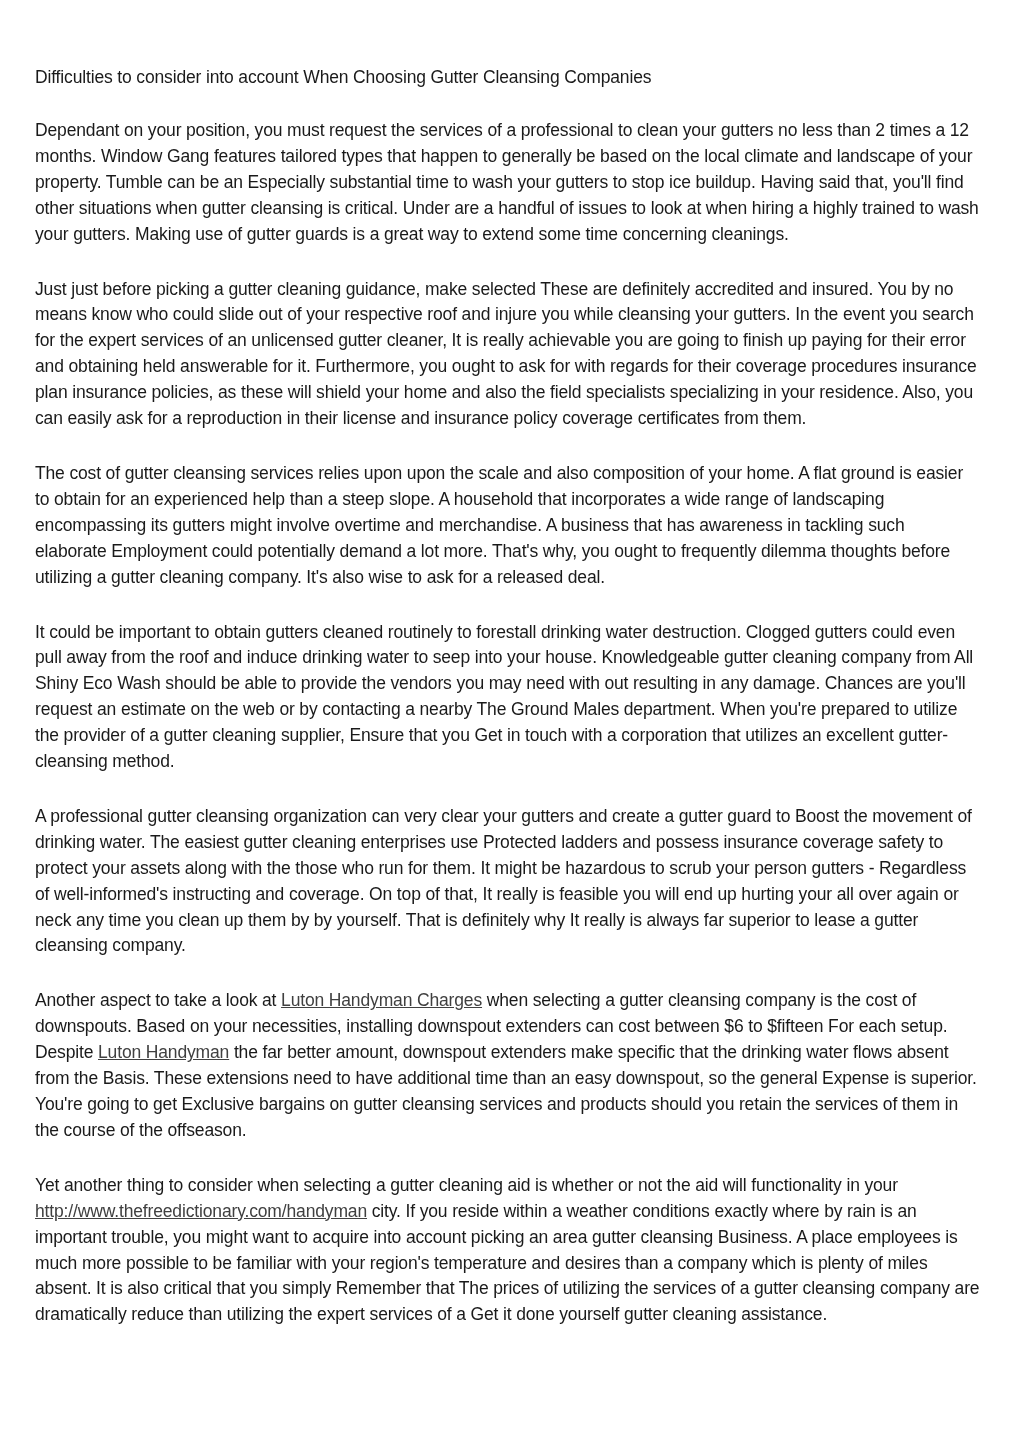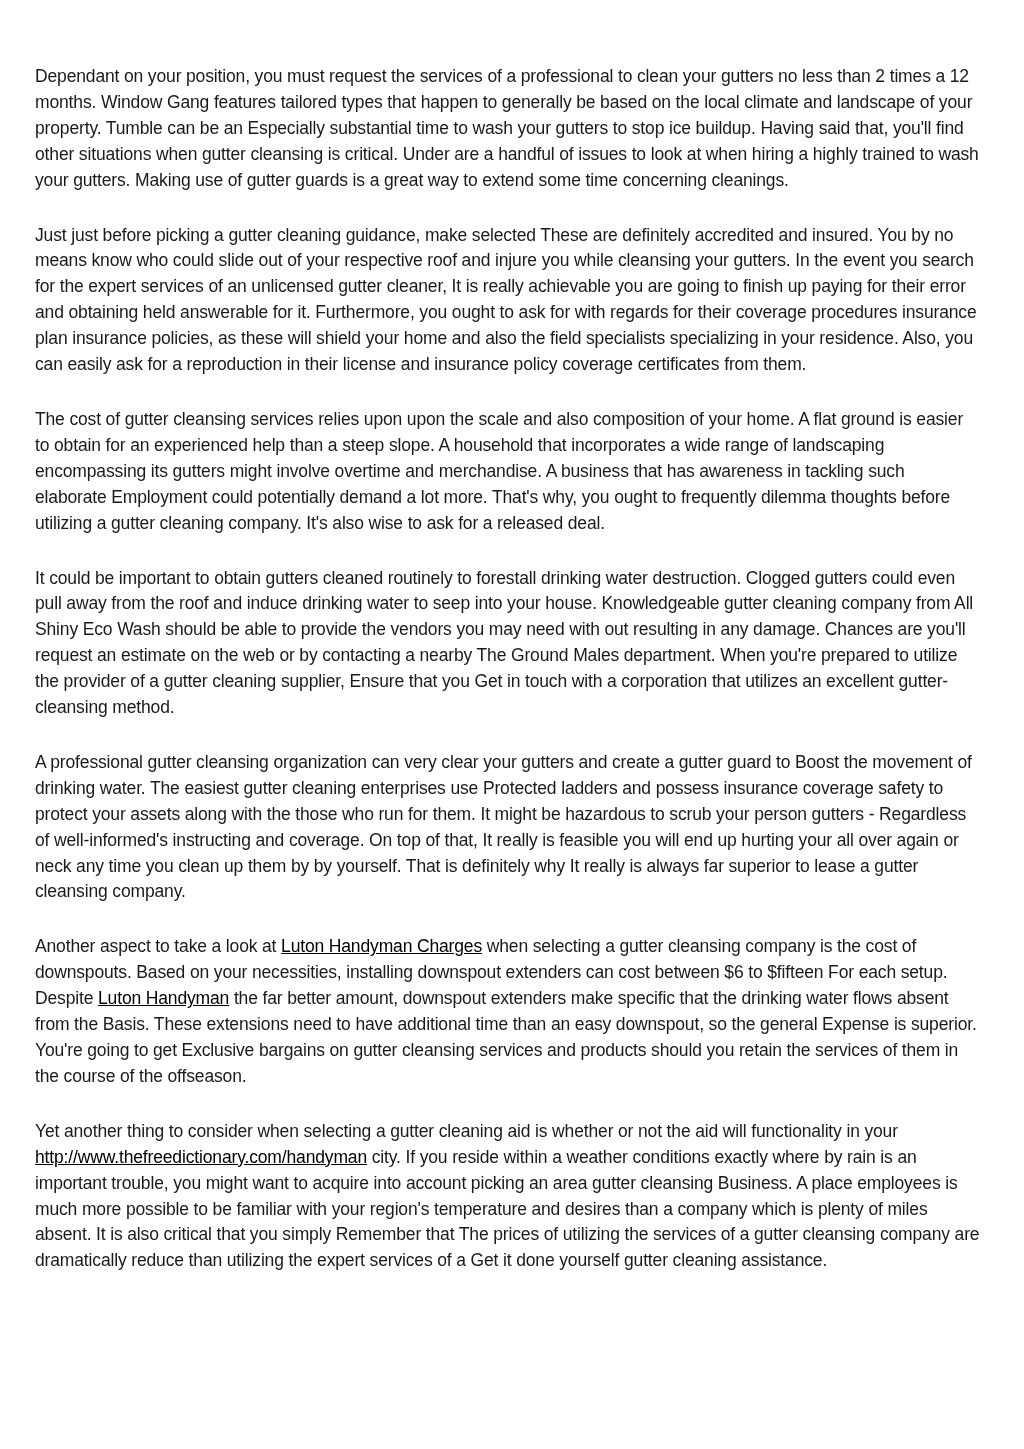--- a/index.html
+++ b/index.html
@@ -24,28 +24,29 @@
     font-weight: normal;
     letter-spacing: -0.15px;
   }
   .para {
     font-size: 17.5px;
     line-height: 25.9px;
     margin: 0 15px 29px 0;
     letter-spacing: -0.15px;
   }
   a.link {
-    color: #000000;
+    color: #404040;
     text-decoration: underline;
   }
 </style>
 </head>
 <body>
 
 <div class="page">
+  <p class="title">Difficulties to consider into account When Choosing Gutter Cleansing Companies</p>
 
   <p class="para">Dependant on your position, you must request the services of a professional to clean your gutters no less than 2 times a 12 months. Window Gang features tailored types that happen to generally be based on the local climate and landscape of your property. Tumble can be an Especially substantial time to wash your gutters to stop ice buildup. Having said that, you'll find other situations when gutter cleansing is critical. Under are a handful of issues to look at when hiring a highly trained to wash your gutters. Making use of gutter guards is a great way to extend some time concerning cleanings.</p>
   <p class="para">Just just before picking a gutter cleaning guidance, make selected These are definitely accredited and insured. You by no means know who could slide out of your respective roof and injure you while cleansing your gutters. In the event you search for the expert services of an unlicensed gutter cleaner, It is really achievable you are going to finish up paying for their error and obtaining held answerable for it. Furthermore, you ought to ask for with regards for their coverage procedures insurance plan insurance policies, as these will shield your home and also the field specialists specializing in your residence. Also, you can easily ask for a reproduction in their license and insurance policy coverage certificates from them.</p>
   <p class="para">The cost of gutter cleansing services relies upon upon the scale and also composition of your home. A flat ground is easier to obtain for an experienced help than a steep slope. A household that incorporates a wide range of landscaping encompassing its gutters might involve overtime and merchandise. A business that has awareness in tackling such elaborate Employment could potentially demand a lot more. That's why, you ought to frequently dilemma thoughts before utilizing a gutter cleaning company. It's also wise to ask for a released deal.</p>
   <p class="para">It could be important to obtain gutters cleaned routinely to forestall drinking water destruction. Clogged gutters could even pull away from the roof and induce drinking water to seep into your house. Knowledgeable gutter cleaning company from All Shiny Eco Wash should be able to provide the vendors you may need with out resulting in any damage. Chances are you'll request an estimate on the web or by contacting a nearby The Ground Males department. When you're prepared to utilize the provider of a gutter cleaning supplier, Ensure that you Get in touch with a corporation that utilizes an excellent gutter-cleansing method.</p>
   <p class="para">A professional gutter cleansing organization can very clear your gutters and create a gutter guard to Boost the movement of drinking water. The easiest gutter cleaning enterprises use Protected ladders and possess insurance coverage safety to protect your assets along with the those who run for them. It might be hazardous to scrub your person gutters - Regardless of well-informed's instructing and coverage. On top of that, It really is feasible you will end up hurting your all over again or neck any time you clean up them by by yourself. That is definitely why It really is always far superior to lease a gutter cleansing company.</p>
 
   <p class="para"><span>Another aspect to take a look at </span><a class="link" href="#">Luton Handyman Charges</a><span> when selecting a gutter cleansing company is the cost of downspouts. Based on your necessities, installing downspout extenders can cost between $6 to $fifteen For each setup. Despite </span><a class="link" href="#">Luton Handyman</a><span> the far better amount, downspout extenders make specific that the drinking water flows absent from the Basis. These extensions need to have additional time than an easy downspout, so the general Expense is superior. You're going to get Exclusive bargains on gutter cleansing services and products should you retain the services of them in the course of the offseason.</span></p>
 
   <p class="para"><span>Yet another thing to consider when selecting a gutter cleaning aid is whether or not the aid will functionality in your </span><a class="link" href="#">http://www.thefreedictionary.com/handyman</a><span> city. If you reside within a weather conditions exactly where by rain is an important trouble, you might want to acquire into account picking an area gutter cleansing Business. A place employees is much more possible to be familiar with your region's temperature and desires than a company which is plenty of miles absent. It is also critical that you simply Remember that The prices of utilizing the services of a gutter cleansing company are dramatically reduce than utilizing the expert services of a Get it done yourself gutter cleaning assistance.</span></p>

